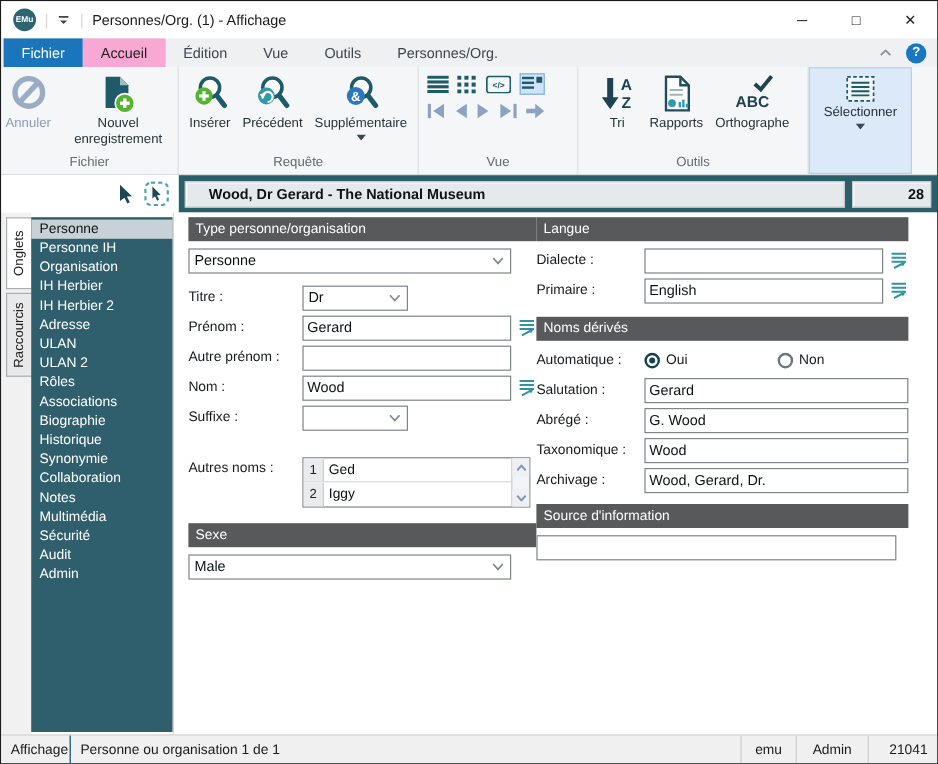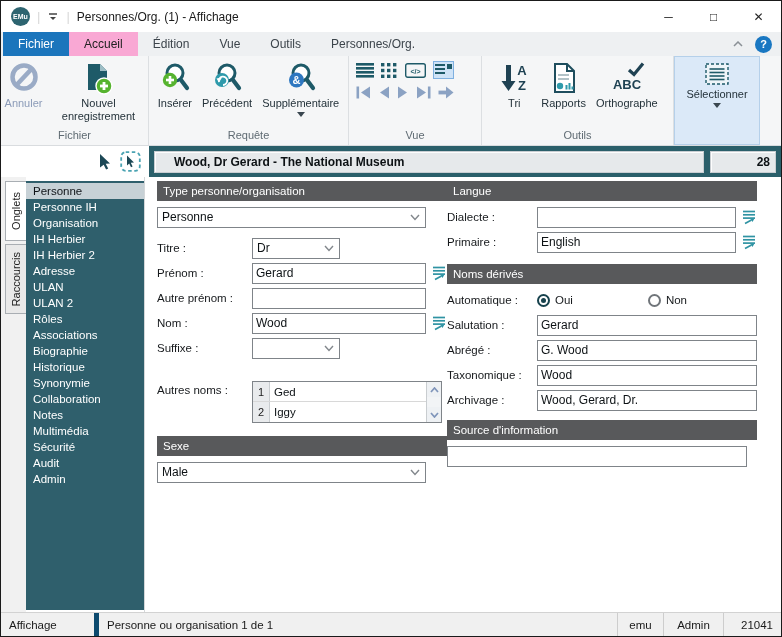--- a/index.html
+++ b/index.html
@@ -100,21 +100,21 @@
   .radio.on::after { content:""; width:5px; height:5px; border-radius:50%; background:#17424d; }
   .rlabel { font-size:11.5px; margin-left:5px; color:#16191c; }
   .rgap { width:75px; }
   
   .gap8 { height:8px; } .gap6 { height:6px; }
   
   .statusbar { height:24px; background:#f0f0f0; border-top:1px solid #d2d2d2; display:flex;
                align-items:stretch; font-size:11.5px; color:#1a1a1a; flex-shrink:0; }
   .scell { display:flex; align-items:center; padding:0 8px; }
   .scell.mode { width:57px; }
-  .scell.info { flex:1; border-left:5px solid #0c4a6e;margin-left:36px; }
+  .scell.info { flex:1; border-left:1px solid #0c4a6e; }
   .scell.r { border-left:1px solid #cdcdcd; justify-content:center; }
   .scell.user { width:46px; } .scell.role { width:60px; } .scell.num { width:58px; justify-content:flex-end; }
   svg { display:block; }
 </style>
 </head>
 <body>
 
 <div class="win">
 
   <div class="titlebar">

